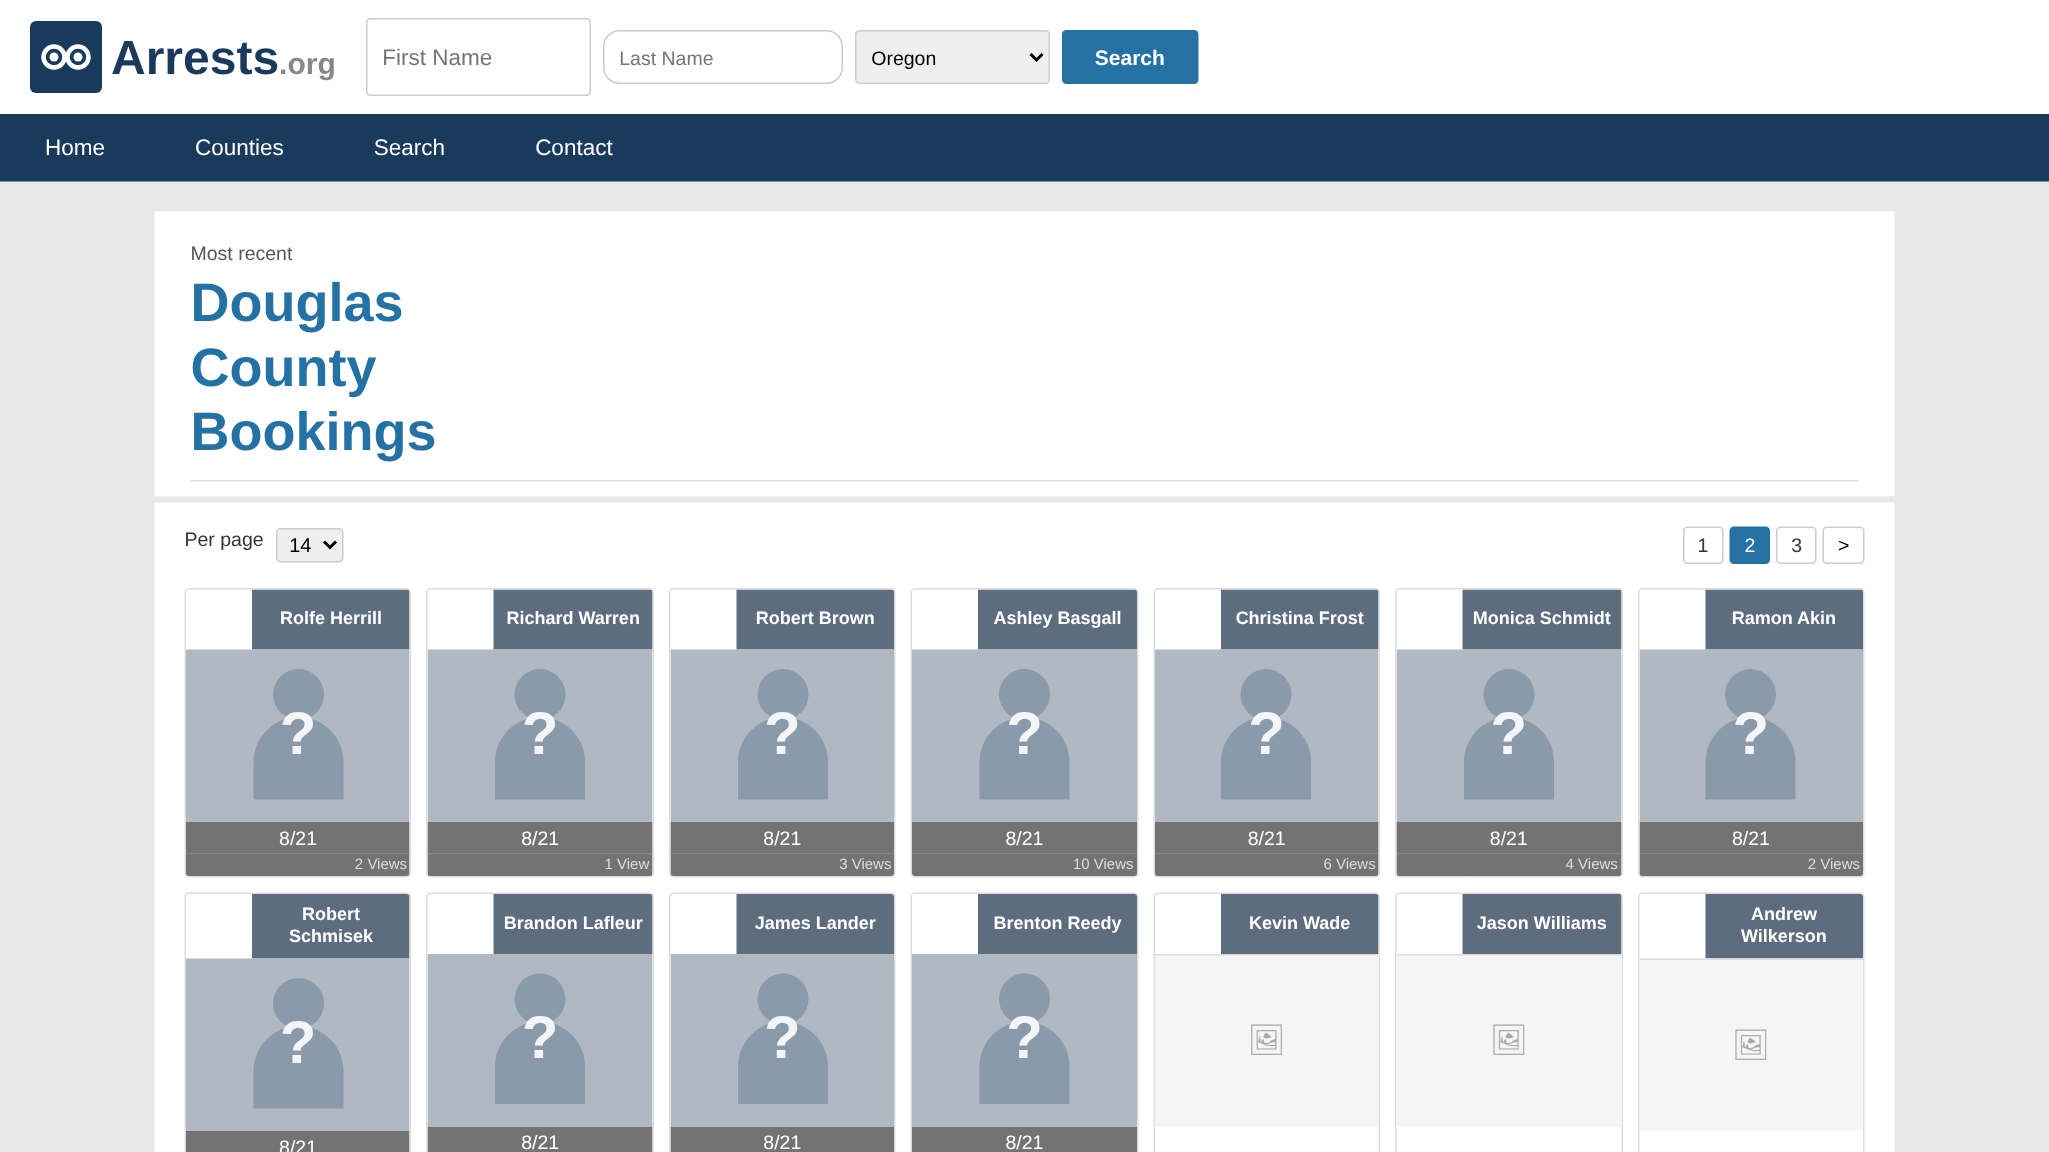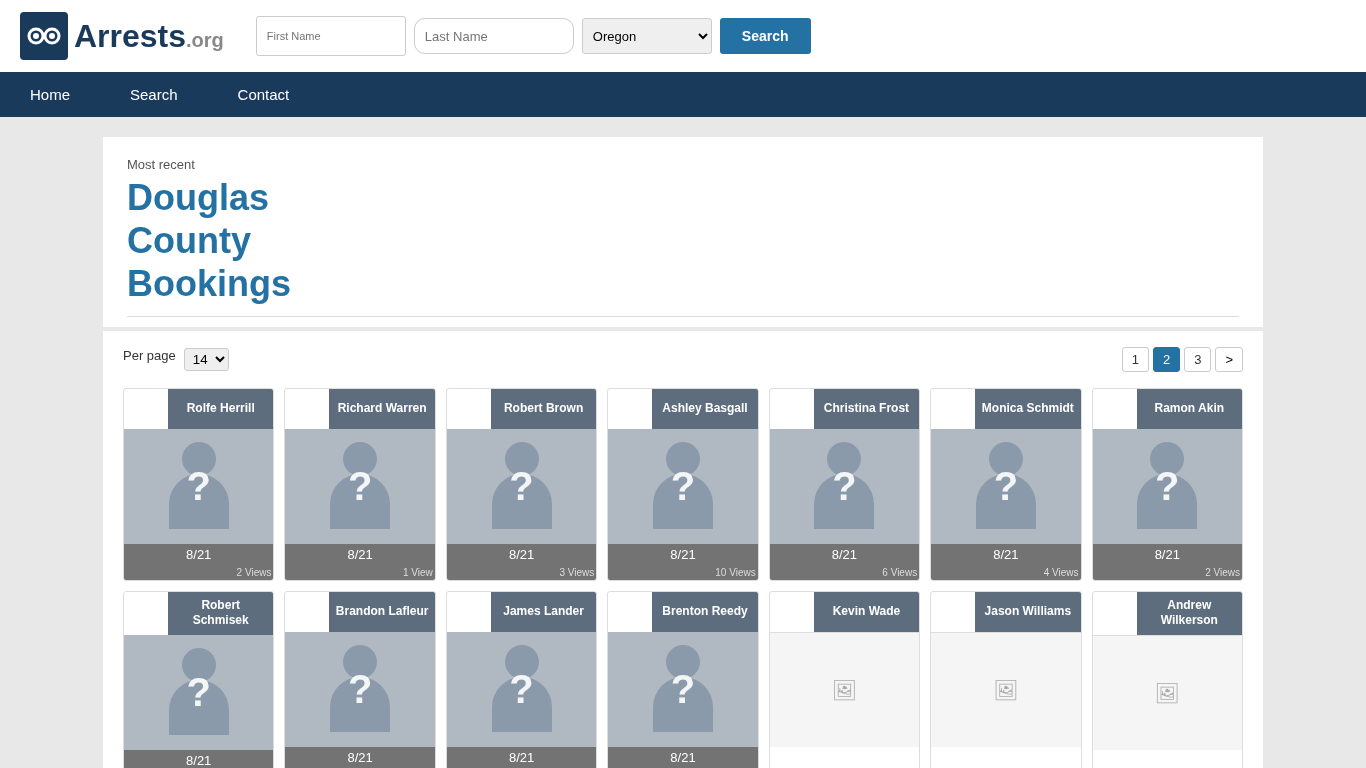--- a/index.html
+++ b/index.html
@@ -4,21 +4,21 @@
   <style>
     * { box-sizing: border-box; margin: 0; padding: 0; }
     body { font-family: Arial, Helvetica, sans-serif; background: #e8e8e8; font-size: 14px; }
 
     
     #header {
       background: #fff;
       padding: 12px 20px;
       display: flex;
       align-items: center;
-      gap: 12px;
+      gap: 0;
     }
     #logo-area {
       display: flex;
       align-items: center;
       gap: 6px;
       text-decoration: none;
     }
     #logo-icon {
       width: 48px;
       height: 48px;
@@ -270,31 +270,32 @@
       <circle cx="32" cy="24" r="3" fill="#fff"></circle>
     </svg>
     <div>
       <span style="font-size:32px;font-weight:bold;color:#1a1a1a;">
         <span style="color:#1a3a5c;font-weight:bold;">Arrests</span><span style="color:#888;font-size:20px;">.org</span>
       </span>
     </div>
   </a>
 
   <div id="search-form">
-    <input type="text" style="width: 150px; padding: 8px 10px; border: 1px solid rgb(204, 204, 204); border-radius: 3px; font-size: 11px; height: 40px; color: #be185d;" placeholder="First Name">
+    <input type="text" style="width: 150px; padding: 8px 10px; border: 1px solid rgb(204, 204, 204); border-radius: 3px; font-size: 15px; height: 52px; color: #be185d;" placeholder="First Name">
     <input type="text" style="width: 160px; padding: 8px 10px; border: 1px solid rgb(204, 204, 204); border-radius: 11px; font-size: 13px; height: 36px; color: rgb(153, 153, 153);" placeholder="Last Name">
     <select style="width:130px;padding:8px 6px;border:1px solid #ccc;border-radius:3px;font-size:13px;height:36px;">
       <option>Oregon</option>
     </select>
     <button id="search-btn">Search</button>
   </div>
 </div>
 
 <nav id="nav">
   <a class="nav-item" href="#">Home</a>
+  <a class="nav-item" href="#">Counties</a>
   <a class="nav-item" href="#">Search</a>
   <a class="nav-item" href="#">Contact</a>
 </nav>
 
 <div id="main">
 
   <div id="page-title-area">
     <div class="most-recent-label">Most recent</div>
     <div class="page-title">
       <span>Douglas</span><br>

